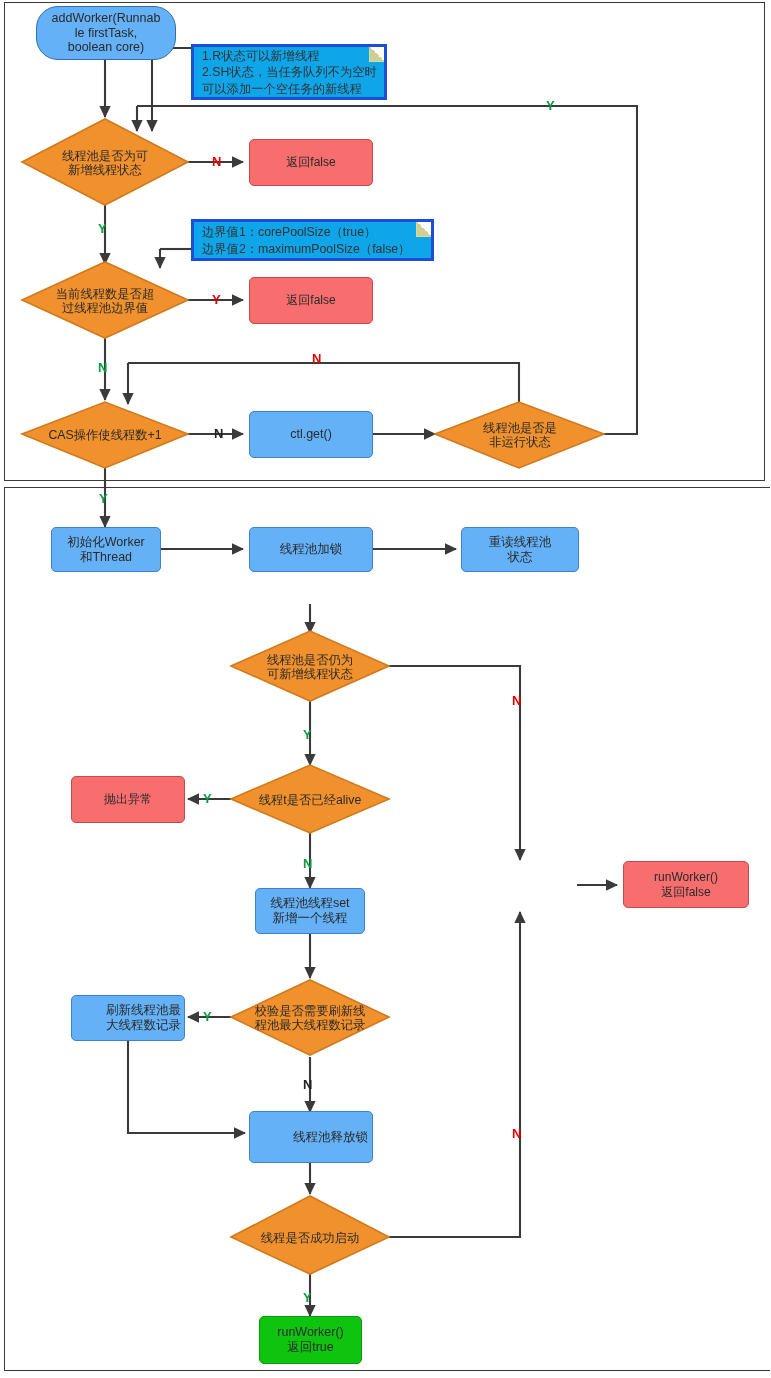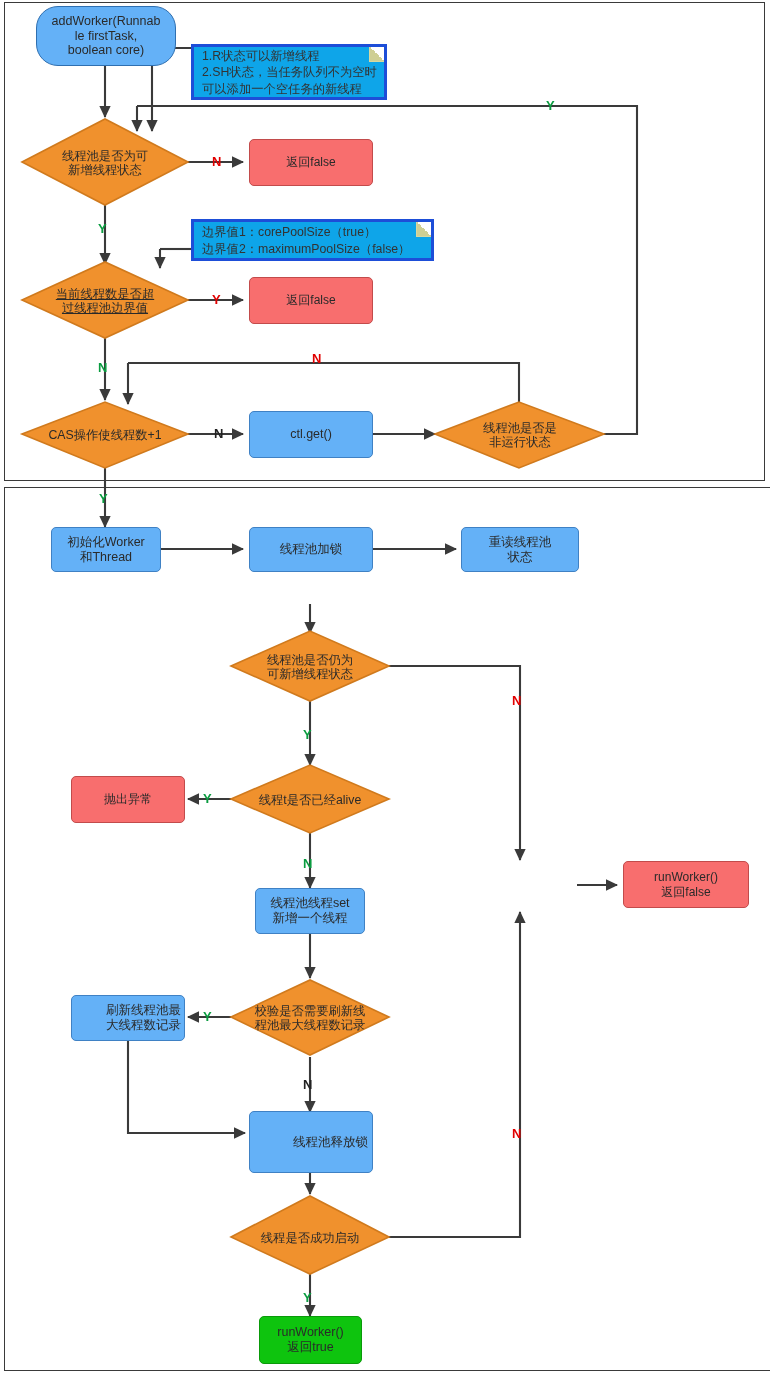--- a/index.html
+++ b/index.html
@@ -118,21 +118,21 @@
       <polygon points="22,300 105,262 188,300 105,338"></polygon>
       <polygon points="22,434 105,402 188,434 105,468"></polygon>
       <polygon points="435,434 519,402 604,434 519,468"></polygon>
       <polygon points="231,666 310,631 389,666 310,701"></polygon>
       <polygon points="231,799 310,765 389,799 310,833"></polygon>
       <polygon points="231,1017 310,980 389,1017 310,1055"></polygon>
       <polygon points="231,1237 310,1196 389,1237 310,1274"></polygon>
     </g>
   </svg>
 
-  <div class="node start" style="left:36px;top:6px;width:140px;height:60px;">
+  <div class="node start" style="left:36px;top:6px;width:140px;height:54px;">
     <span>addWorker(Runnab
 le firstTask,
 boolean core)</span>
   </div>
 
   <div class="node note" style="left:191px;top:44px;width:196px;height:56px;">
     <span>1.R状态可以新增线程
 2.SH状态，当任务队列不为空时
 可以添加一个空任务的新线程</span>
   </div>
@@ -144,21 +144,21 @@
 
   <div class="node dia" style="left:30px;top:140px;width:150px;height:46px;">
     <span class="dtxt">线程池是否为可
 新增线程状态</span>
   </div>
 
   <div class="node redbox" style="left:249px;top:139px;width:124px;height:47px;">
     <span>返回false</span>
   </div>
 
-  <div class="node dia" style="left:30px;top:278px;width:150px;height:46px;text-decoration:underline;">
+  <div class="node dia" style="left:30px;top:278px;width:150px;height:46px;">
     <span class="dtxt">当前线程数是否超
 过线程池边界值</span>
   </div>
 
   <div class="node redbox" style="left:249px;top:277px;width:124px;height:47px;">
     <span>返回false</span>
   </div>
 
   <div class="node dia" style="left:24px;top:422px;width:162px;height:26px;">
     <span class="dtxt">CAS操作使线程数+1</span>
@@ -208,21 +208,21 @@
   <div class="node dia" style="left:232px;top:996px;width:156px;height:44px;">
     <span class="dtxt">校验是否需要刷新线
 程池最大线程数记录</span>
   </div>
 
   <div class="node proc" style="left:71px;top:995px;width:114px;height:46px;padding-left:31px;">
     <span>刷新线程池最
 大线程数记录</span>
   </div>
 
-  <div class="node proc" style="left:249px;top:1111px;width:124px;height:62px;padding-left:39px;">
+  <div class="node proc" style="left:249px;top:1111px;width:124px;height:52px;padding-left:39px;">
     <span>线程池释放锁</span>
   </div>
 
   <div class="node dia" style="left:234px;top:1226px;width:152px;height:24px;">
     <span class="dtxt">线程是否成功启动</span>
   </div>
 
 
   <div class="node redbox" style="left:623px;top:861px;width:126px;height:47px;">
     <span>runWorker()

